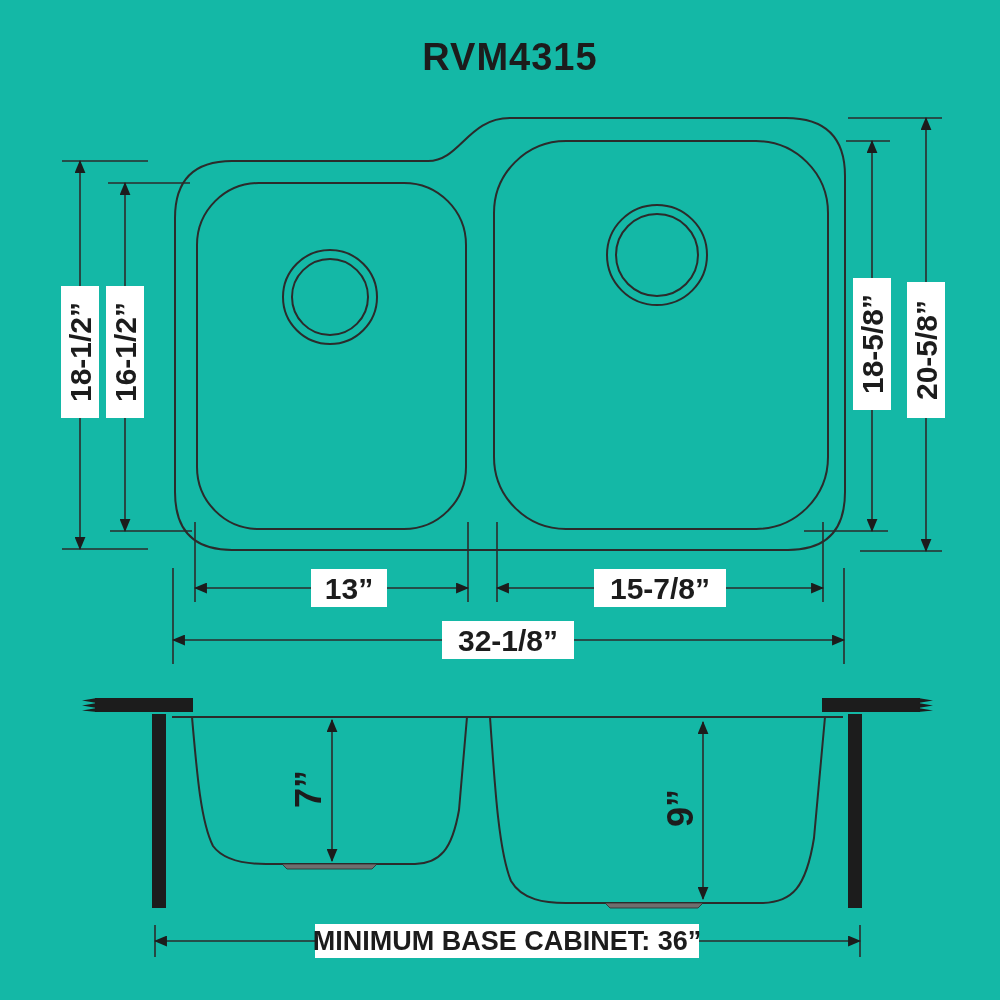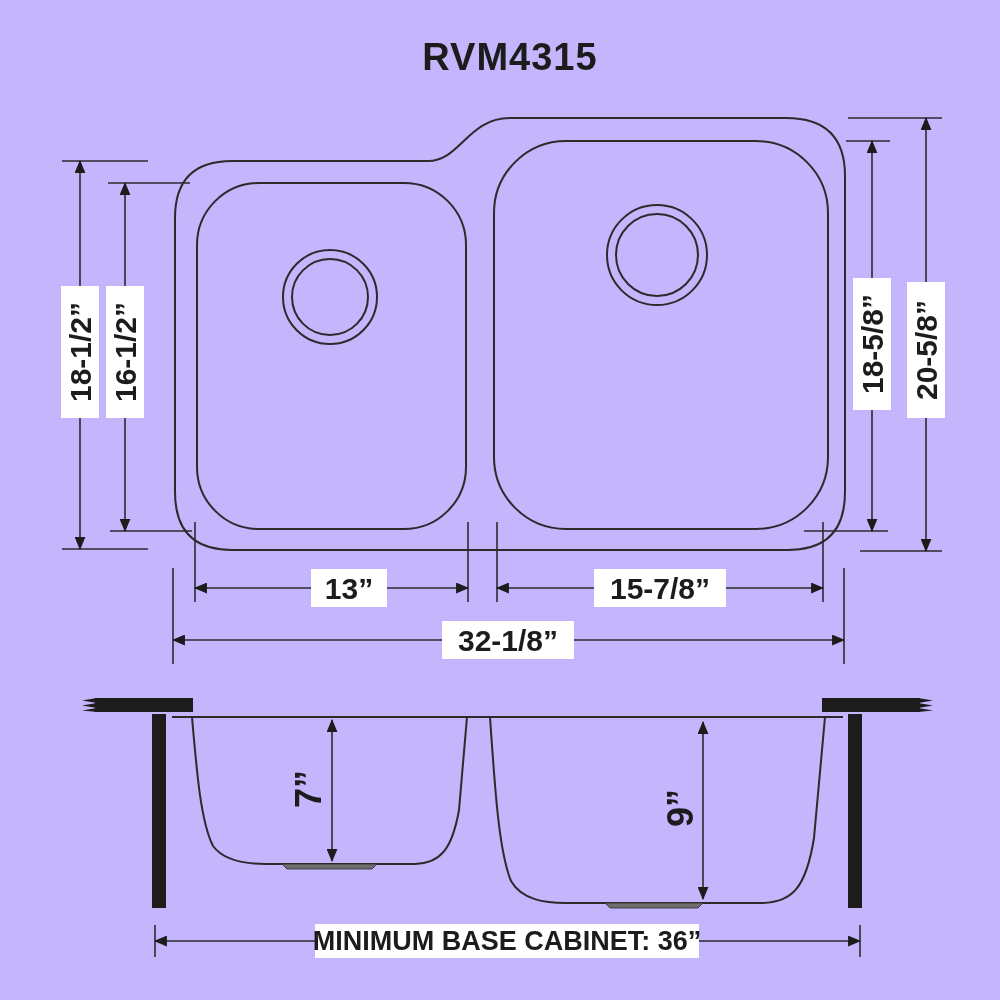--- a/index.html
+++ b/index.html
@@ -1,16 +1,16 @@
 <!DOCTYPE html>
 <html><head>
 <meta charset="utf-8">
 <style>
   html,body{margin:0;padding:0;background:#ffffff;}
-  .canvas{position:relative;width:1000px;height:1000px;background:#c4b5fd;overflow:hidden;
+  .canvas{position:relative;width:1000px;height:1000px;background:#14b8a6;overflow:hidden;
           font-family:"Liberation Sans", sans-serif;}
   svg{display:block;}
   .title{font:700 38px "Liberation Sans", sans-serif;fill:#1c1c1c;text-anchor:middle;letter-spacing:1px;}
   .dim{font:700 30px "Liberation Sans", sans-serif;fill:#1c1c1c;text-anchor:middle;}
   .dim-big{font:700 36px "Liberation Sans", sans-serif;fill:#1c1c1c;text-anchor:middle;}
   .dim-cab{font:700 27px "Liberation Sans", sans-serif;fill:#1c1c1c;text-anchor:middle;}
   .ol{fill:none;stroke:#2b2b2b;stroke-width:2;}
   .thin{fill:none;stroke:#2b2b2b;stroke-width:1.6;}
   .mask{fill:#ffffff;stroke:none;}
   .solid{fill:#1c1c1c;stroke:none;}

